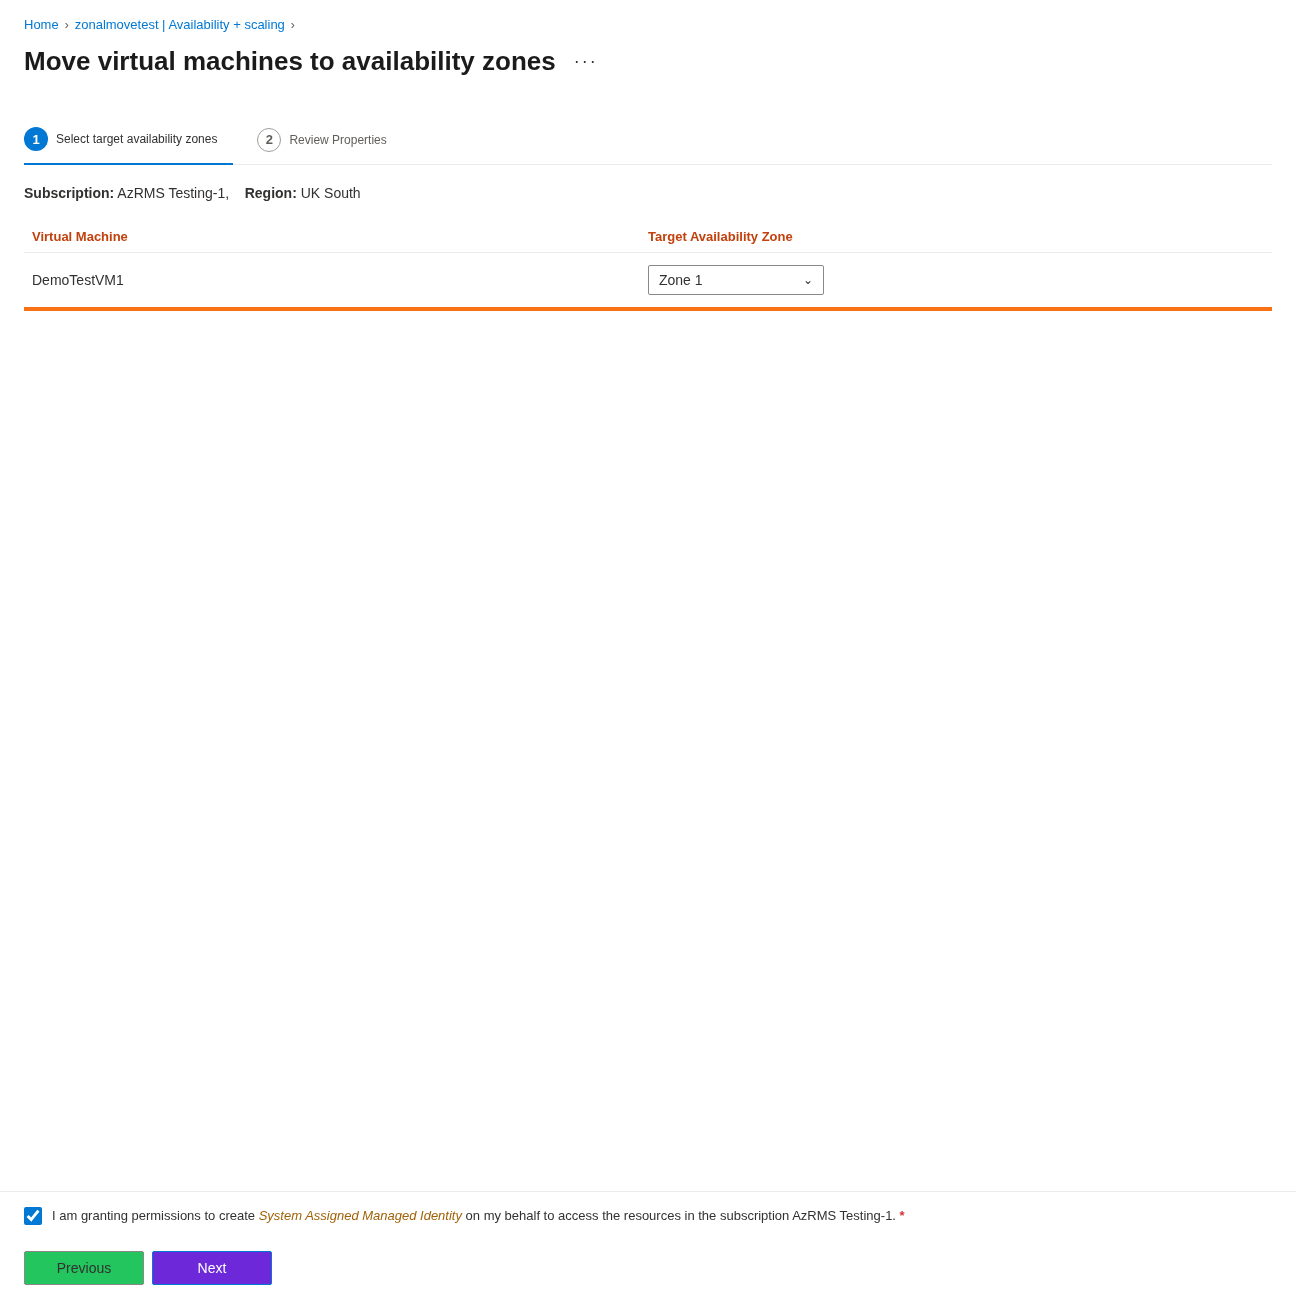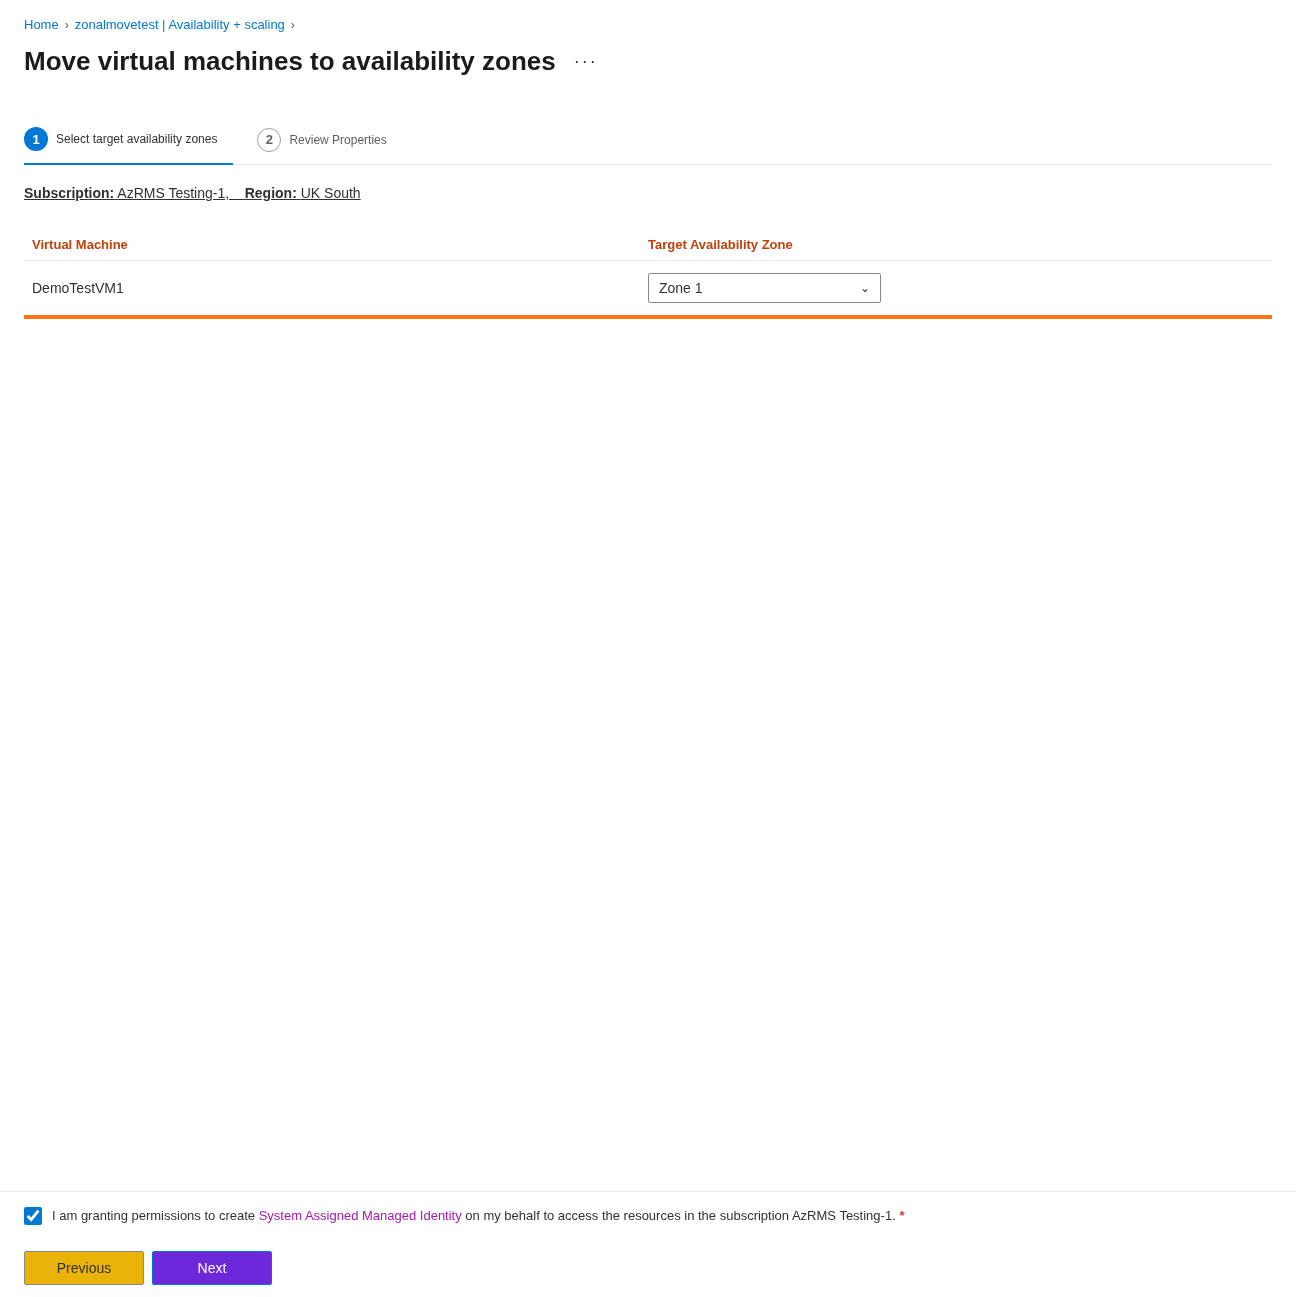--- a/index.html
+++ b/index.html
@@ -114,23 +114,22 @@
     .step.active .step-label {
       color: #323130;
     }
     .step.inactive .step-label {
       color: #605e5c;
     }
 
     
     .info-row {
       font-size: 14px;
-      margin-bottom: 28px;
-      color: #323130;
-      text-decoration: underline;
+      margin-bottom: 20px;
+      color: #323130;
     }
     .info-row strong {
       font-weight: 600;
     }
 
     
     .vm-table {
       width: 100%;
       border-collapse: collapse;
     }
@@ -159,21 +158,21 @@
     }
     .vm-table tbody tr {
       border-bottom: 4px solid #f97316;
     }
 
     
     .zone-select {
       display: flex;
       align-items: center;
       justify-content: space-between;
-      width: 233px;
+      width: 176px;
       border: 1px solid #8a8886;
       border-radius: 2px;
       padding: 6px 10px;
       background: #ffffff;
       cursor: pointer;
       font-size: 14px;
       color: #323130;
       user-select: none;
     }
     .chevron-down {
@@ -194,22 +193,23 @@
     }
     .consent-checkbox {
       width: 18px;
       height: 18px;
       flex-shrink: 0;
       margin-top: 1px;
       accent-color: #0078d4;
       cursor: pointer;
     }
     .consent-link {
-      color: #a21caf;
+      color: #a16207;
       text-decoration: none;
+      font-style: italic;
     }
     .consent-required {
       color: #d13438;
       font-weight: 600;
     }
 
     
     .btn-row {
       display: flex;
       align-items: center;
@@ -219,21 +219,21 @@
     .btn {
       padding: 8px 20px;
       font-size: 14px;
       border-radius: 2px;
       cursor: pointer;
       font-family: 'Segoe UI', sans-serif;
       font-weight: 400;
       min-width: 120px;
     }
     .btn-secondary {
-      background: #eab308;
+      background: #22c55e;
       border: 1px solid #8a8886;
       color: #323130;
     }
     .btn-primary {
       background: #6d28d9;
       border: 1px solid #0078d4;
       color: #ffffff;
     }
   </style>
 </head>

